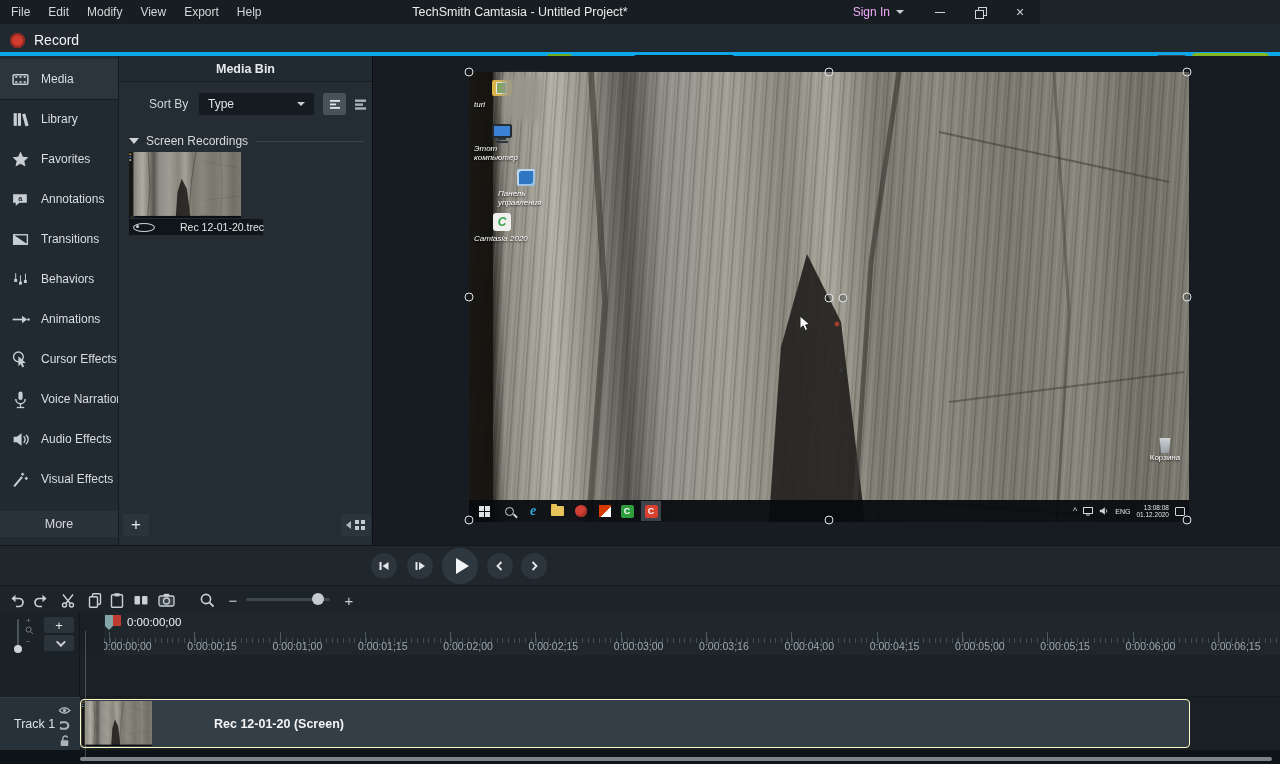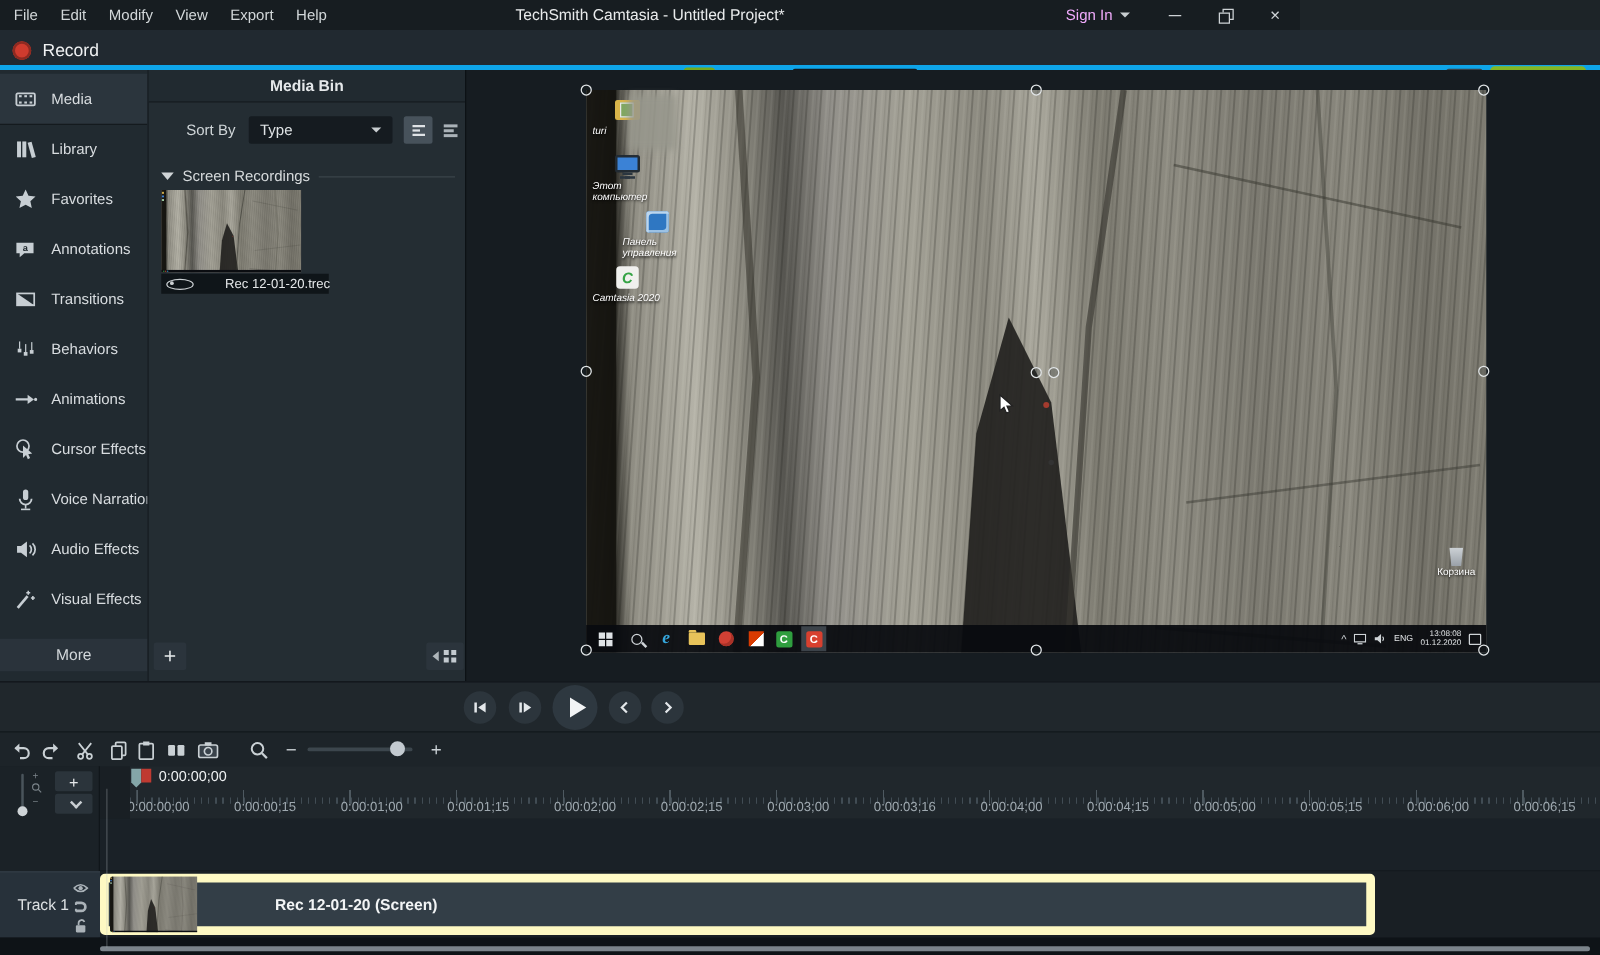--- a/index.html
+++ b/index.html
@@ -136,21 +136,21 @@
     background-repeat:no-repeat,no-repeat; }
   .ruler-label { position:absolute; top:27px; font-size:10.5px; color:#9fa9b0; white-space:nowrap; }
   .playhead { position:absolute; left:0; top:1px; width:18px; height:17px; cursor:ew-resize; z-index:5; }
   .playhead-time { position:absolute; left:23px; top:3px; font-size:11.5px; color:#eef1f2; }
   .playhead-line { position:absolute; left:85px; top:18px; height:127px; width:1px; background:rgba(185,195,200,.3); z-index:4; }
 
   .tl-empty { position:absolute; left:80px; right:0; top:42px; height:42px; background:#1a2127; border-bottom:1px solid #141a1f; }
   .track-head { position:absolute; left:0; top:84px; width:80px; height:53px; background:#27313a; border-top:1px solid #333d45; }
   .track-name { position:absolute; left:14px; top:19px; font-size:12.5px; color:#dde1e3; }
   .th-ic { position:absolute; left:58px; width:13px; height:13px; cursor:pointer; }
-  .clip { position:absolute; left:80px; top:86px; width:1020px; height:49px; background:#333e47; border:7px solid #fef9c3; border-radius:4px; display:flex; align-items:center; cursor:pointer; }
+  .clip { position:absolute; left:80px; top:86px; width:1110px; height:49px; background:#333e47; border:1px solid #fef9c3; border-radius:4px; display:flex; align-items:center; cursor:pointer; }
   .clip-thumb { width:70px; height:45px; margin-left:1px; overflow:hidden; flex:none; border-radius:3px 0 0 3px; }
   .clip-label { margin-left:62px; font-size:12.5px; font-weight:bold; color:#f2f4f5; white-space:nowrap; }
   .tl-bottom { position:absolute; left:0; right:0; top:137px; height:14px; background:#0e1317; }
   .hscroll { position:absolute; left:80px; top:144px; width:1192px; height:4px; background:#7b848b; border-radius:2px; cursor:pointer; }
 </style>
 </head>
 <body>
 
 <div id="app">
 

